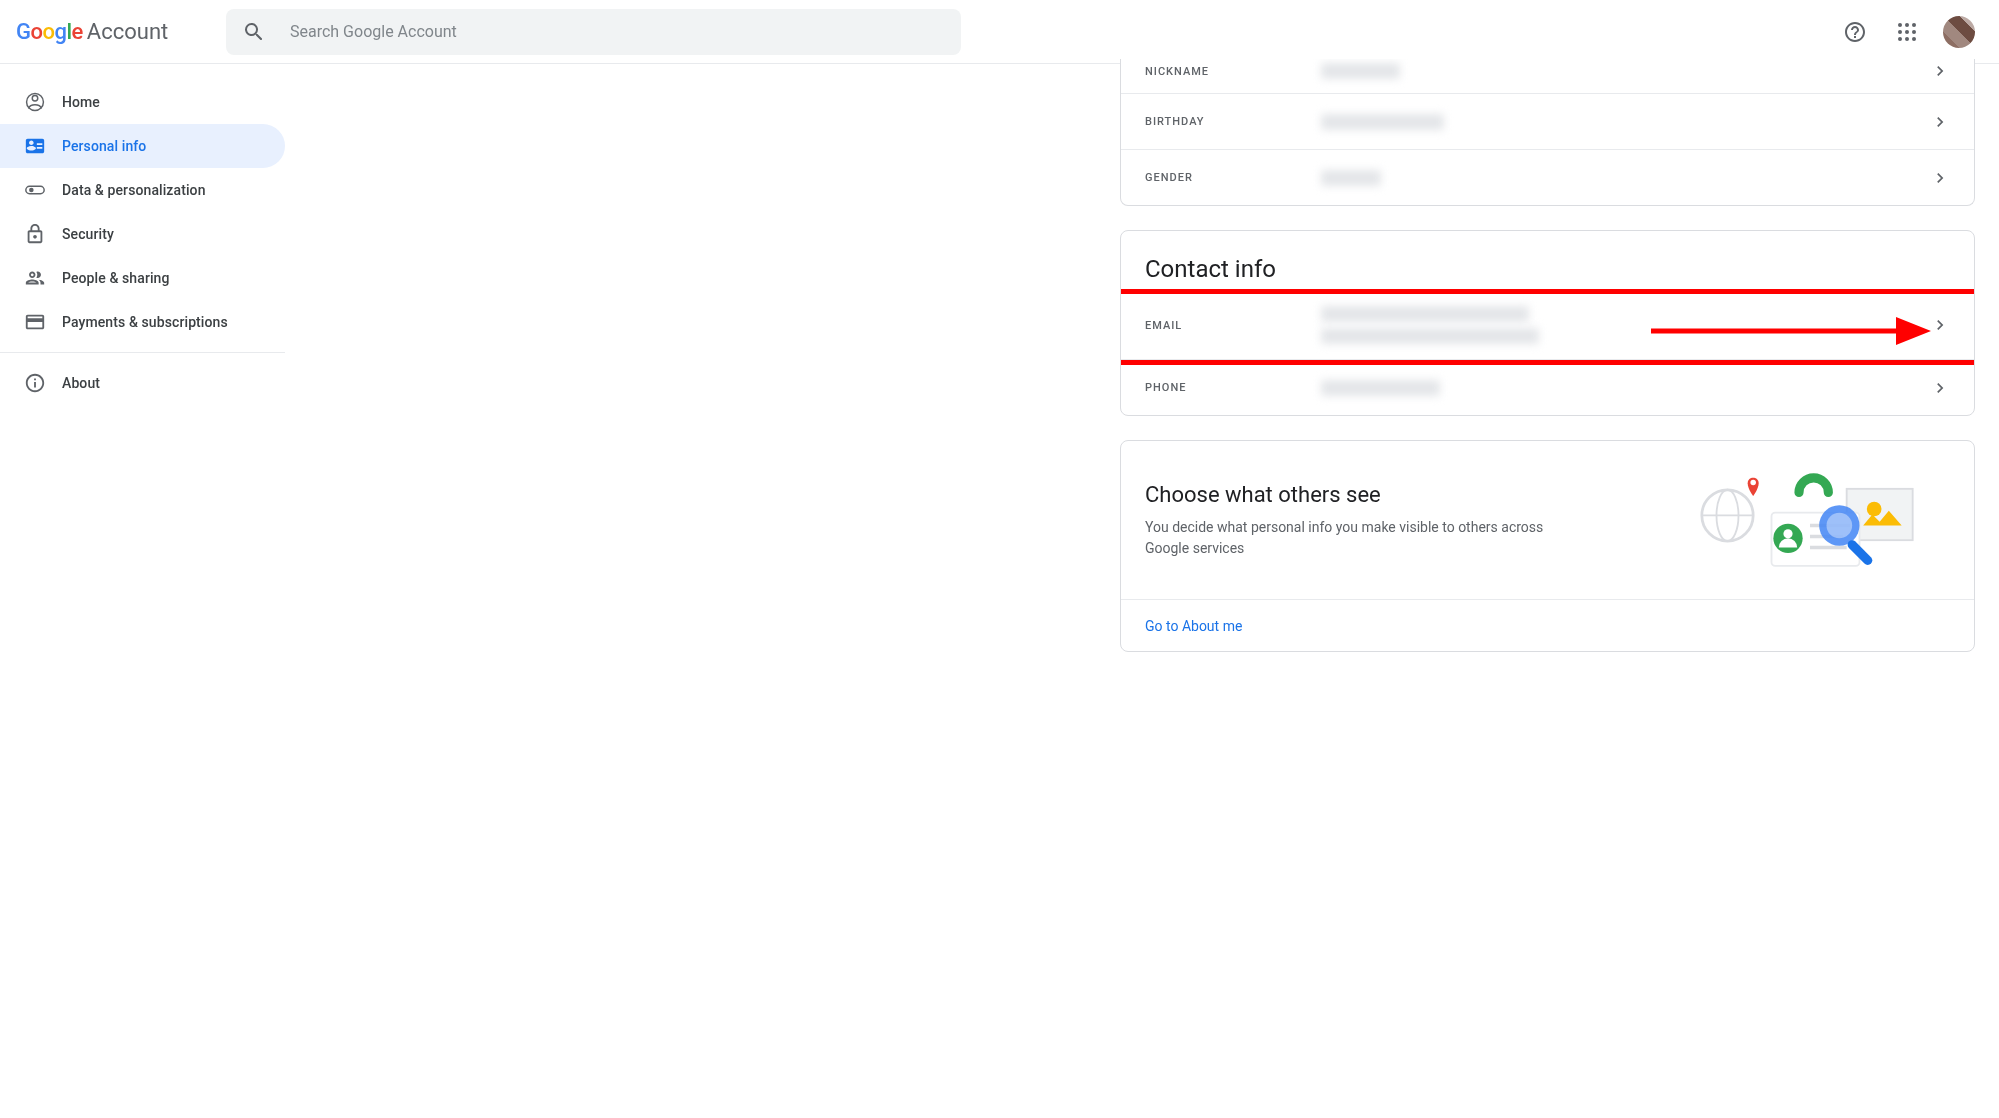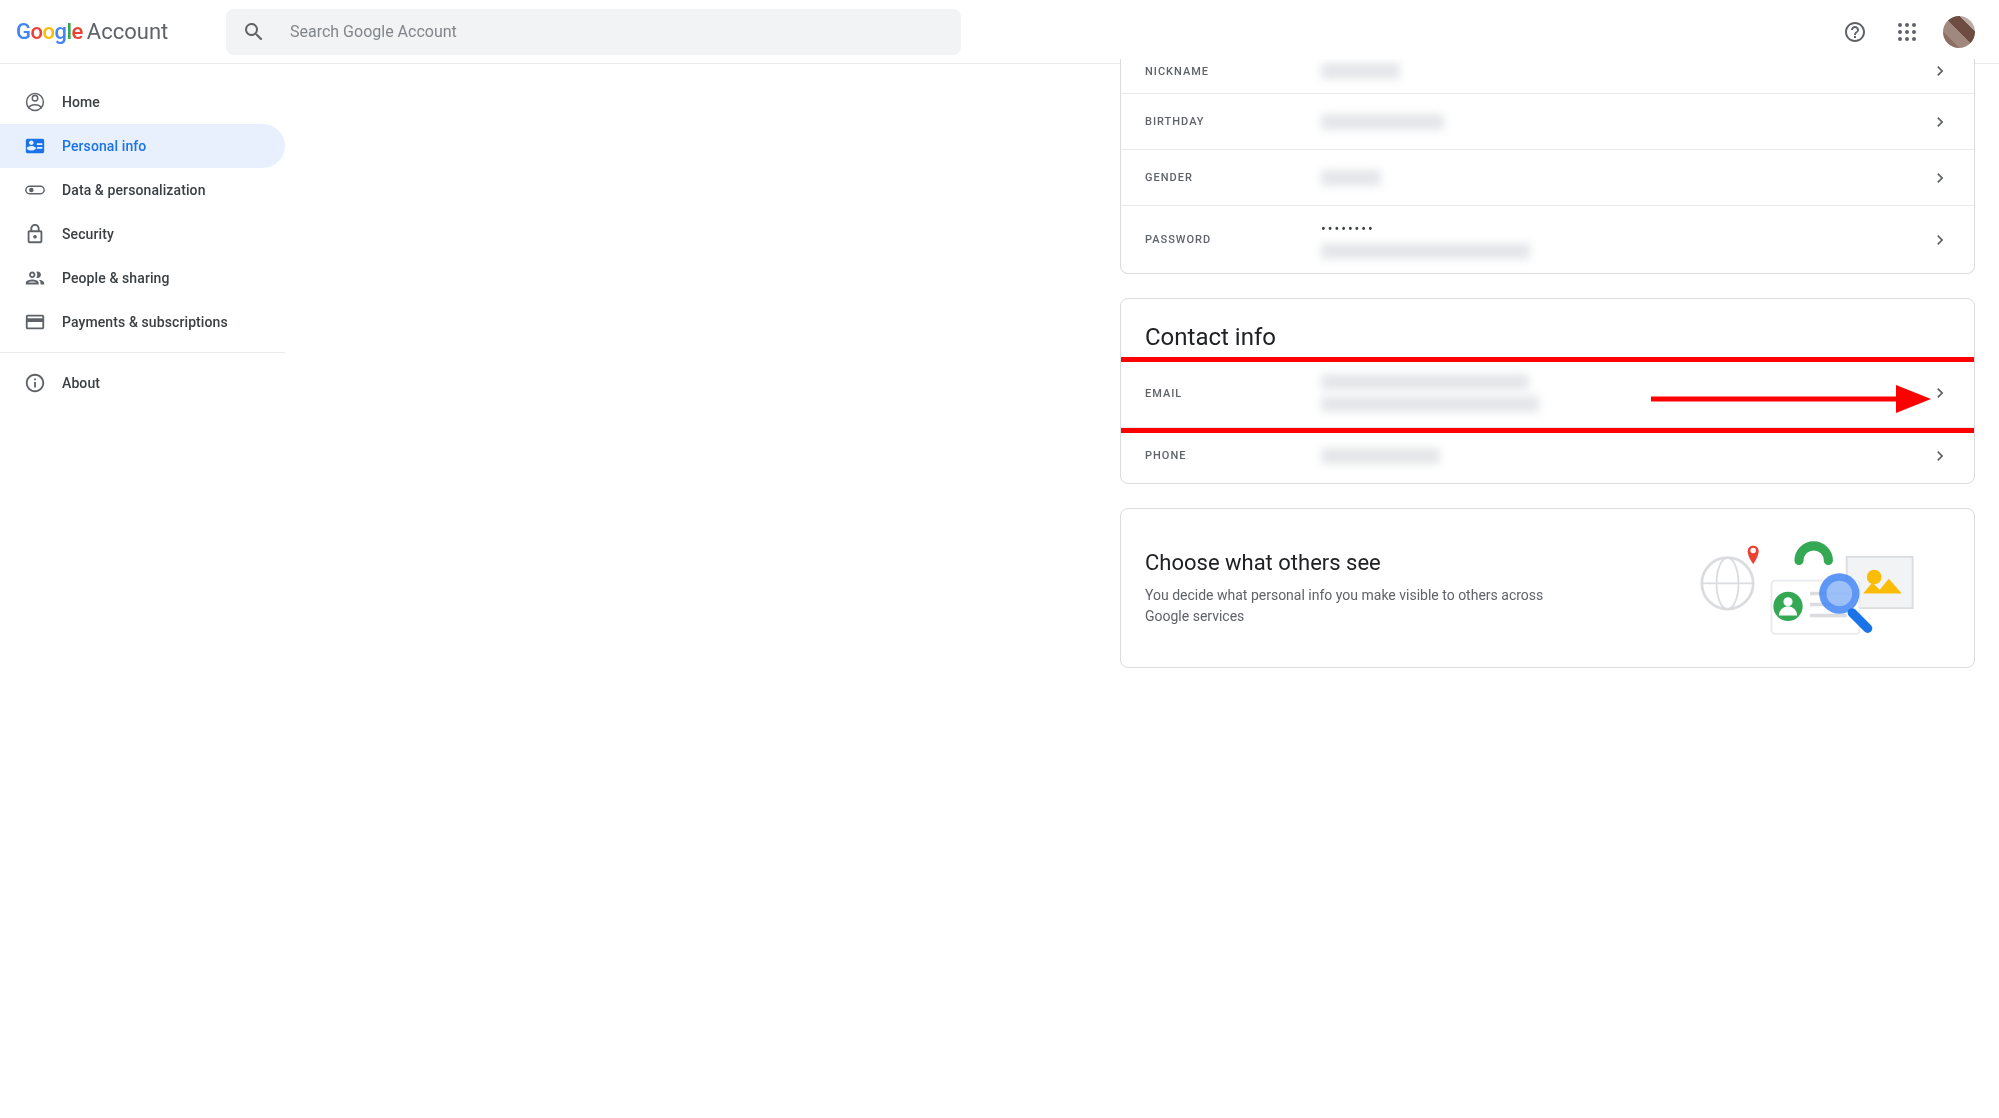--- a/index.html
+++ b/index.html
@@ -256,30 +256,20 @@
         </div>
         <div class="row">
           <div class="row-label">GENDER</div>
           <div class="row-value-wrap">
             <span class="row-value redacted">██████</span>
           </div>
           <svg class="chevron" viewBox="0 0 24 24">
               <path d="M8.59 16.59L13.17 12 8.59 7.41 10 6l6 6-6 6-1.41-1.41z"></path>
             </svg>
         </div>
-        <div class="row tall">
-          <div class="row-label">PASSWORD</div>
-          <div class="row-value-wrap">
-            <span class="row-value dots">••••••••</span>
-            <span class="row-value redacted">████ ████████ ████ ████</span>
-          </div>
-          <svg class="chevron" viewBox="0 0 24 24">
-              <path d="M8.59 16.59L13.17 12 8.59 7.41 10 6l6 6-6 6-1.41-1.41z"></path>
-            </svg>
-        </div>
       </div>
 
       <div class="card">
         <div class="section-title">Contact info</div>
 
         <div class="highlight-wrap">
           <div class="row tall no-border">
             <div class="row-label">EMAIL</div>
             <div class="row-value-wrap">
               <span class="row-value redacted">█████████████████████</span>
@@ -337,17 +327,20 @@
               <circle cx="116" cy="80" r="16" fill="#34a853"></circle>
               <circle cx="116" cy="75" r="5" fill="#fff"></circle>
               <path d="M 106 90 A 10 10 0 0 1 126 90 Z" fill="#fff"></path>
 
               <circle cx="172" cy="66" r="22" fill="#4285f4" fill-opacity="0.85"></circle>
               <circle cx="172" cy="66" r="14" fill="#fff" fill-opacity="0.4"></circle>
               <rect x="186" y="80" width="34" height="10" rx="5" fill="#1a73e8" transform="rotate(45 186 80)"></rect>
             </svg>
           </div>
         </div>
+        <div class="card-link-row">
+          <a class="card-link">Go to About me</a>
+        </div>
       </div>
 
     </div>
   </div>
 </div>
 
 </body></html>

